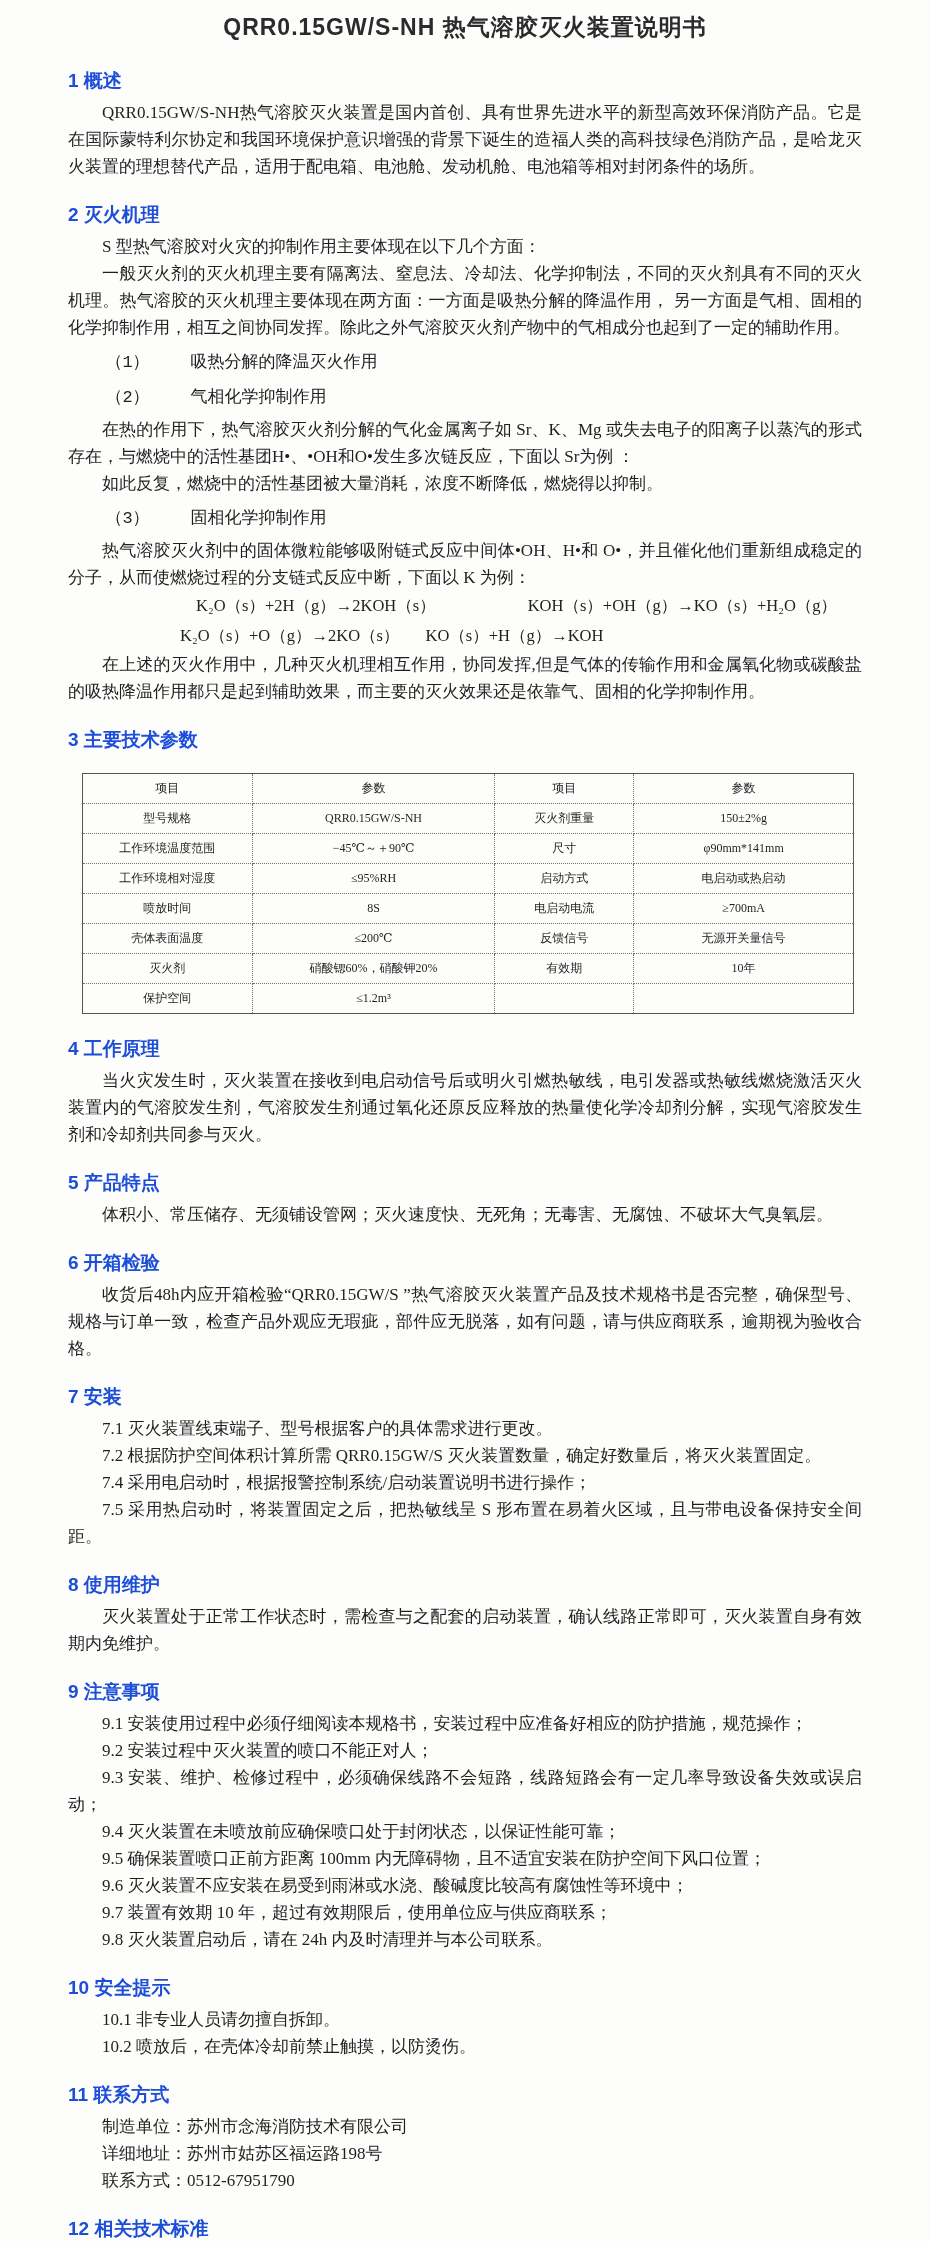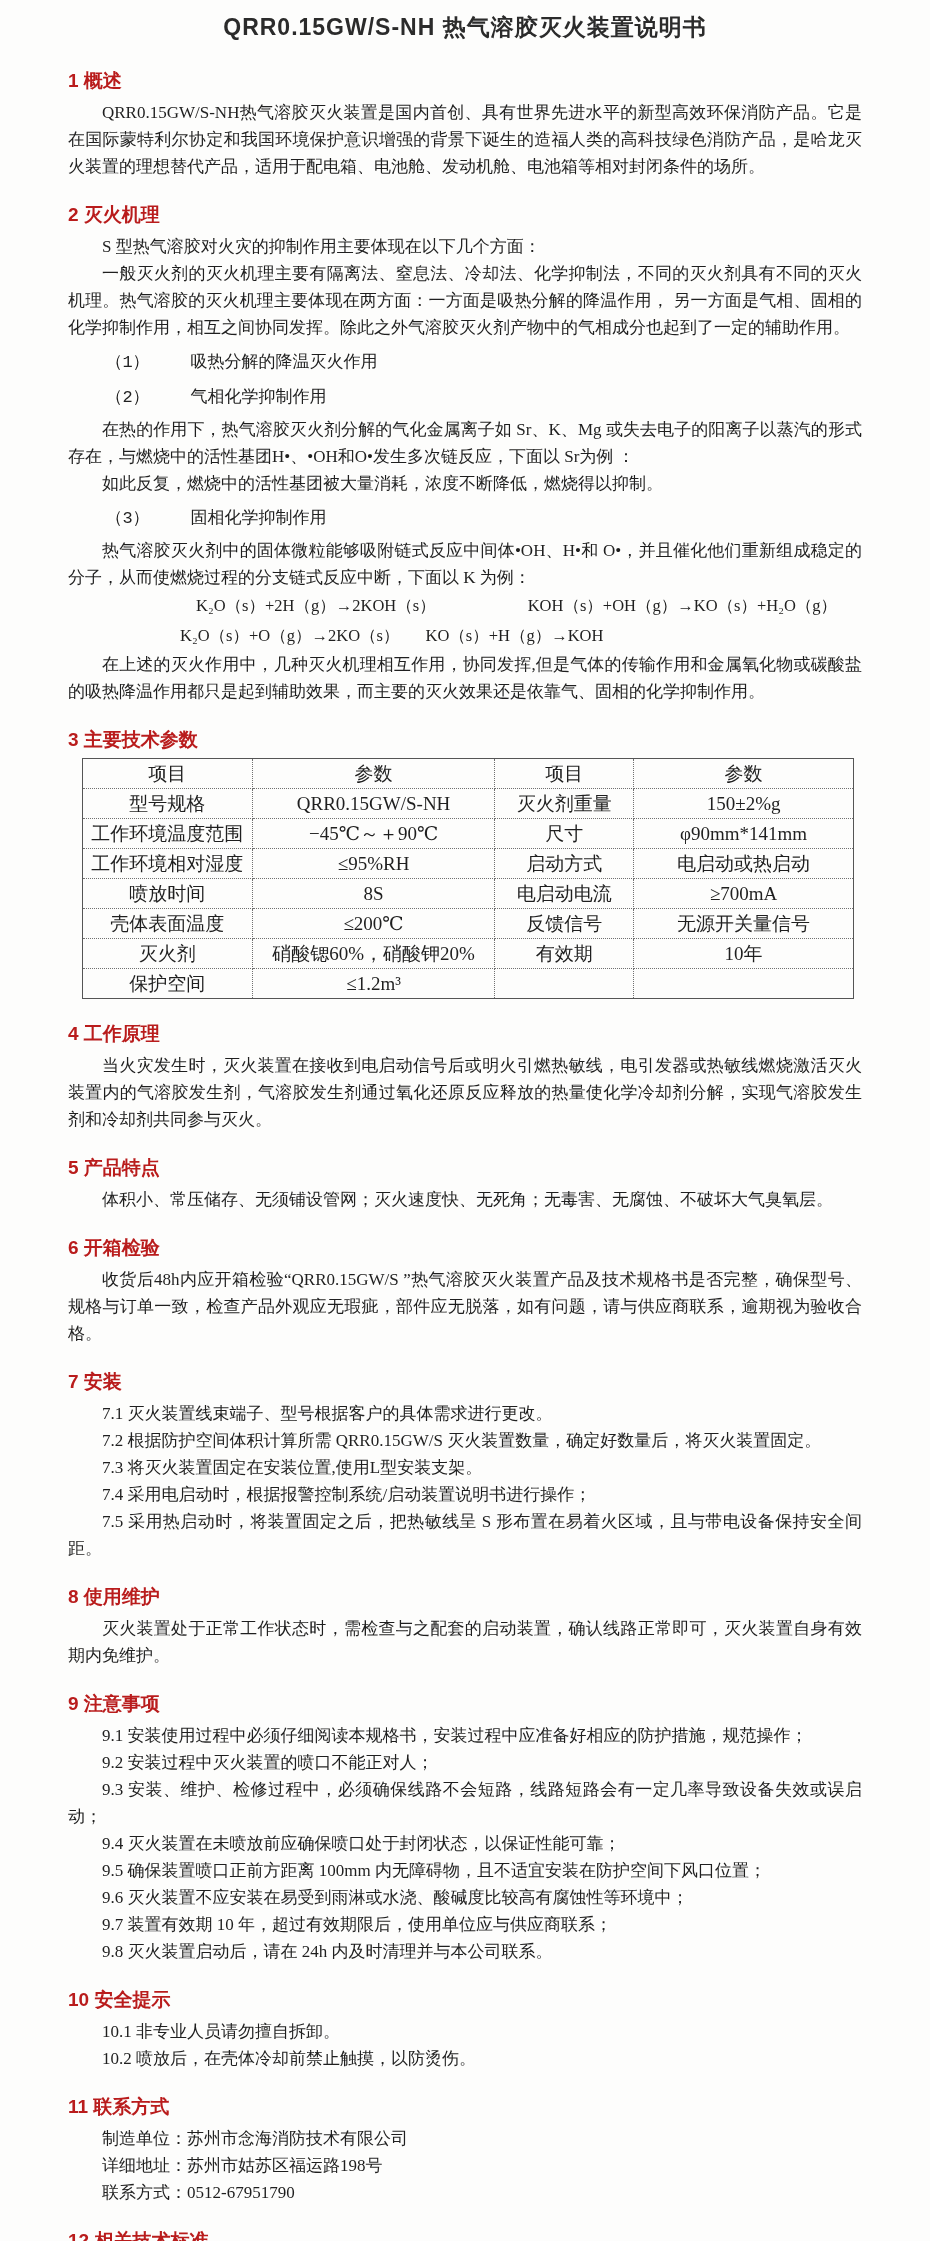--- a/index.html
+++ b/index.html
@@ -20,21 +20,21 @@
     font-weight: 700;
     color: #2b2b2b;
     line-height: 38px;
     letter-spacing: 1px;
     margin-bottom: 6px;
   }
   .sec-h {
     font-family: "Liberation Sans", "DejaVu Sans", sans-serif;
     font-size: 19px;
     font-weight: 700;
-    color: #b91c1c;
+    color: #1d4ed8;
     line-height: 30px;
     margin: 20px 0 3px 0;
   }
   p.body {
     font-size: 17px;
     line-height: 27px;
     margin: 0;
     text-align: justify;
   }
   .indent { text-indent: 2em; }
@@ -52,23 +52,23 @@
     line-height: 30px;
     white-space: nowrap;
   }
   .eq-sr { padding-left: 180px; gap: 48px; }
   .eq-k1 { padding-left: 128px; gap: 92px; align-items: center; }
   .eq-k2 { padding-left: 112px; gap: 26px; }
   table.ptable {
     width: 100%;
     border-collapse: collapse;
     table-layout: fixed;
-    margin: 3px 0 8px 14px;
+    margin: 18px 0 8px 14px;
     width: 772px;
-    font-size: 19px;
+    font-size: 12px;
     border: 1px solid #555;
   }
   table.ptable td, table.ptable th {
     border: 1px dotted #707070;
     text-align: center;
     vertical-align: middle;
     height: 29px;
     padding: 0 4px;
     font-weight: normal;
     overflow: hidden;
@@ -197,21 +197,20 @@
 
   <div class="sec-h">5 产品特点</div>
   <p class="body indent">体积小、常压储存、无须铺设管网；灭火速度快、无死角；无毒害、无腐蚀、不破坏大气臭氧层。</p>
 
   <div class="sec-h">6 开箱检验</div>
   <p class="body indent">收货后48h内应开箱检验“QRR0.15GW/S ”热气溶胶灭火装置产品及技术规格书是否完整，确保型号、规格与订单一致，检查产品外观应无瑕疵，部件应无脱落，如有问题，请与供应商联系，逾期视为验收合格。</p>
 
   <div class="sec-h">7 安装</div>
   <p class="item">7.1 灭火装置线束端子、型号根据客户的具体需求进行更改。</p>
   <p class="item">7.2 根据防护空间体积计算所需 QRR0.15GW/S 灭火装置数量，确定好数量后，将灭火装置固定。</p>
-  <p class="item">7.3 将灭火装置固定在安装位置,使用L型安装支架。</p>
   <p class="item">7.4 采用电启动时，根据报警控制系统/启动装置说明书进行操作；</p>
   <p class="item">7.5 采用热启动时，将装置固定之后，把热敏线呈 S 形布置在易着火区域，且与带电设备保持安全间距。</p>
 
   <div class="sec-h">8 使用维护</div>
   <p class="body indent">灭火装置处于正常工作状态时，需检查与之配套的启动装置，确认线路正常即可，灭火装置自身有效期内免维护。</p>
 
   <div class="sec-h">9 注意事项</div>
   <p class="item">9.1 安装使用过程中必须仔细阅读本规格书，安装过程中应准备好相应的防护措施，规范操作；</p>
   <p class="item">9.2 安装过程中灭火装置的喷口不能正对人；</p>
   <p class="item">9.3 安装、维护、检修过程中，必须确保线路不会短路，线路短路会有一定几率导致设备失效或误启动；</p>

